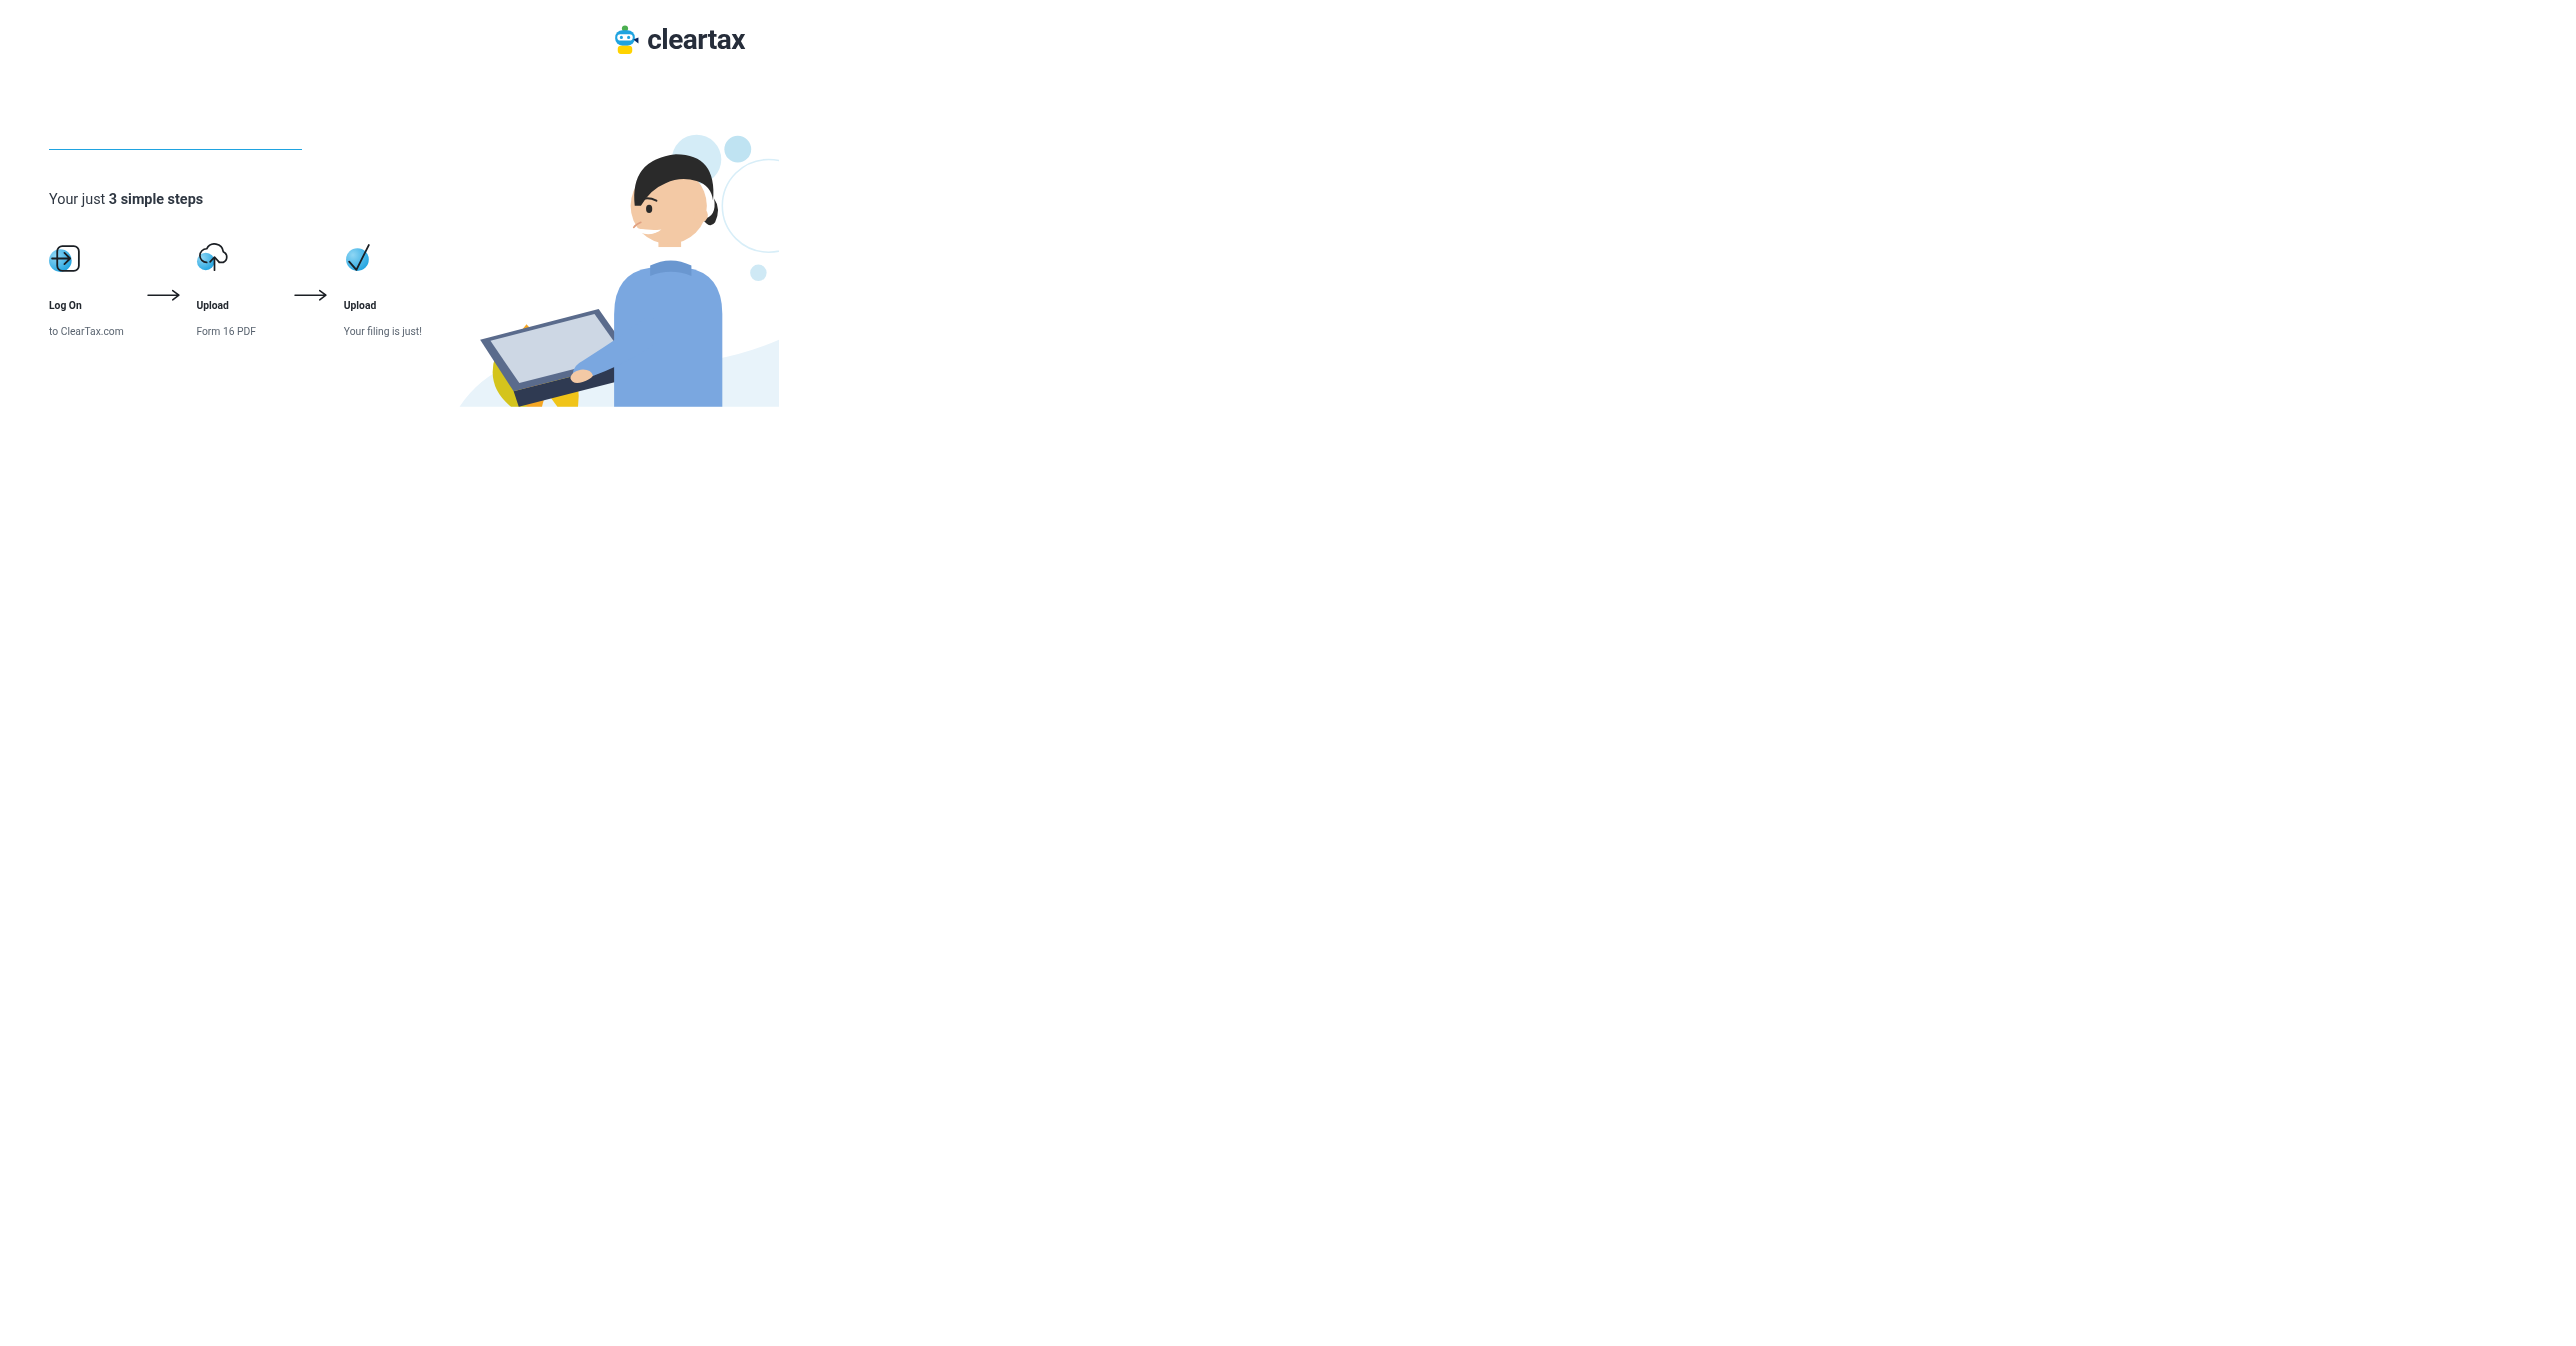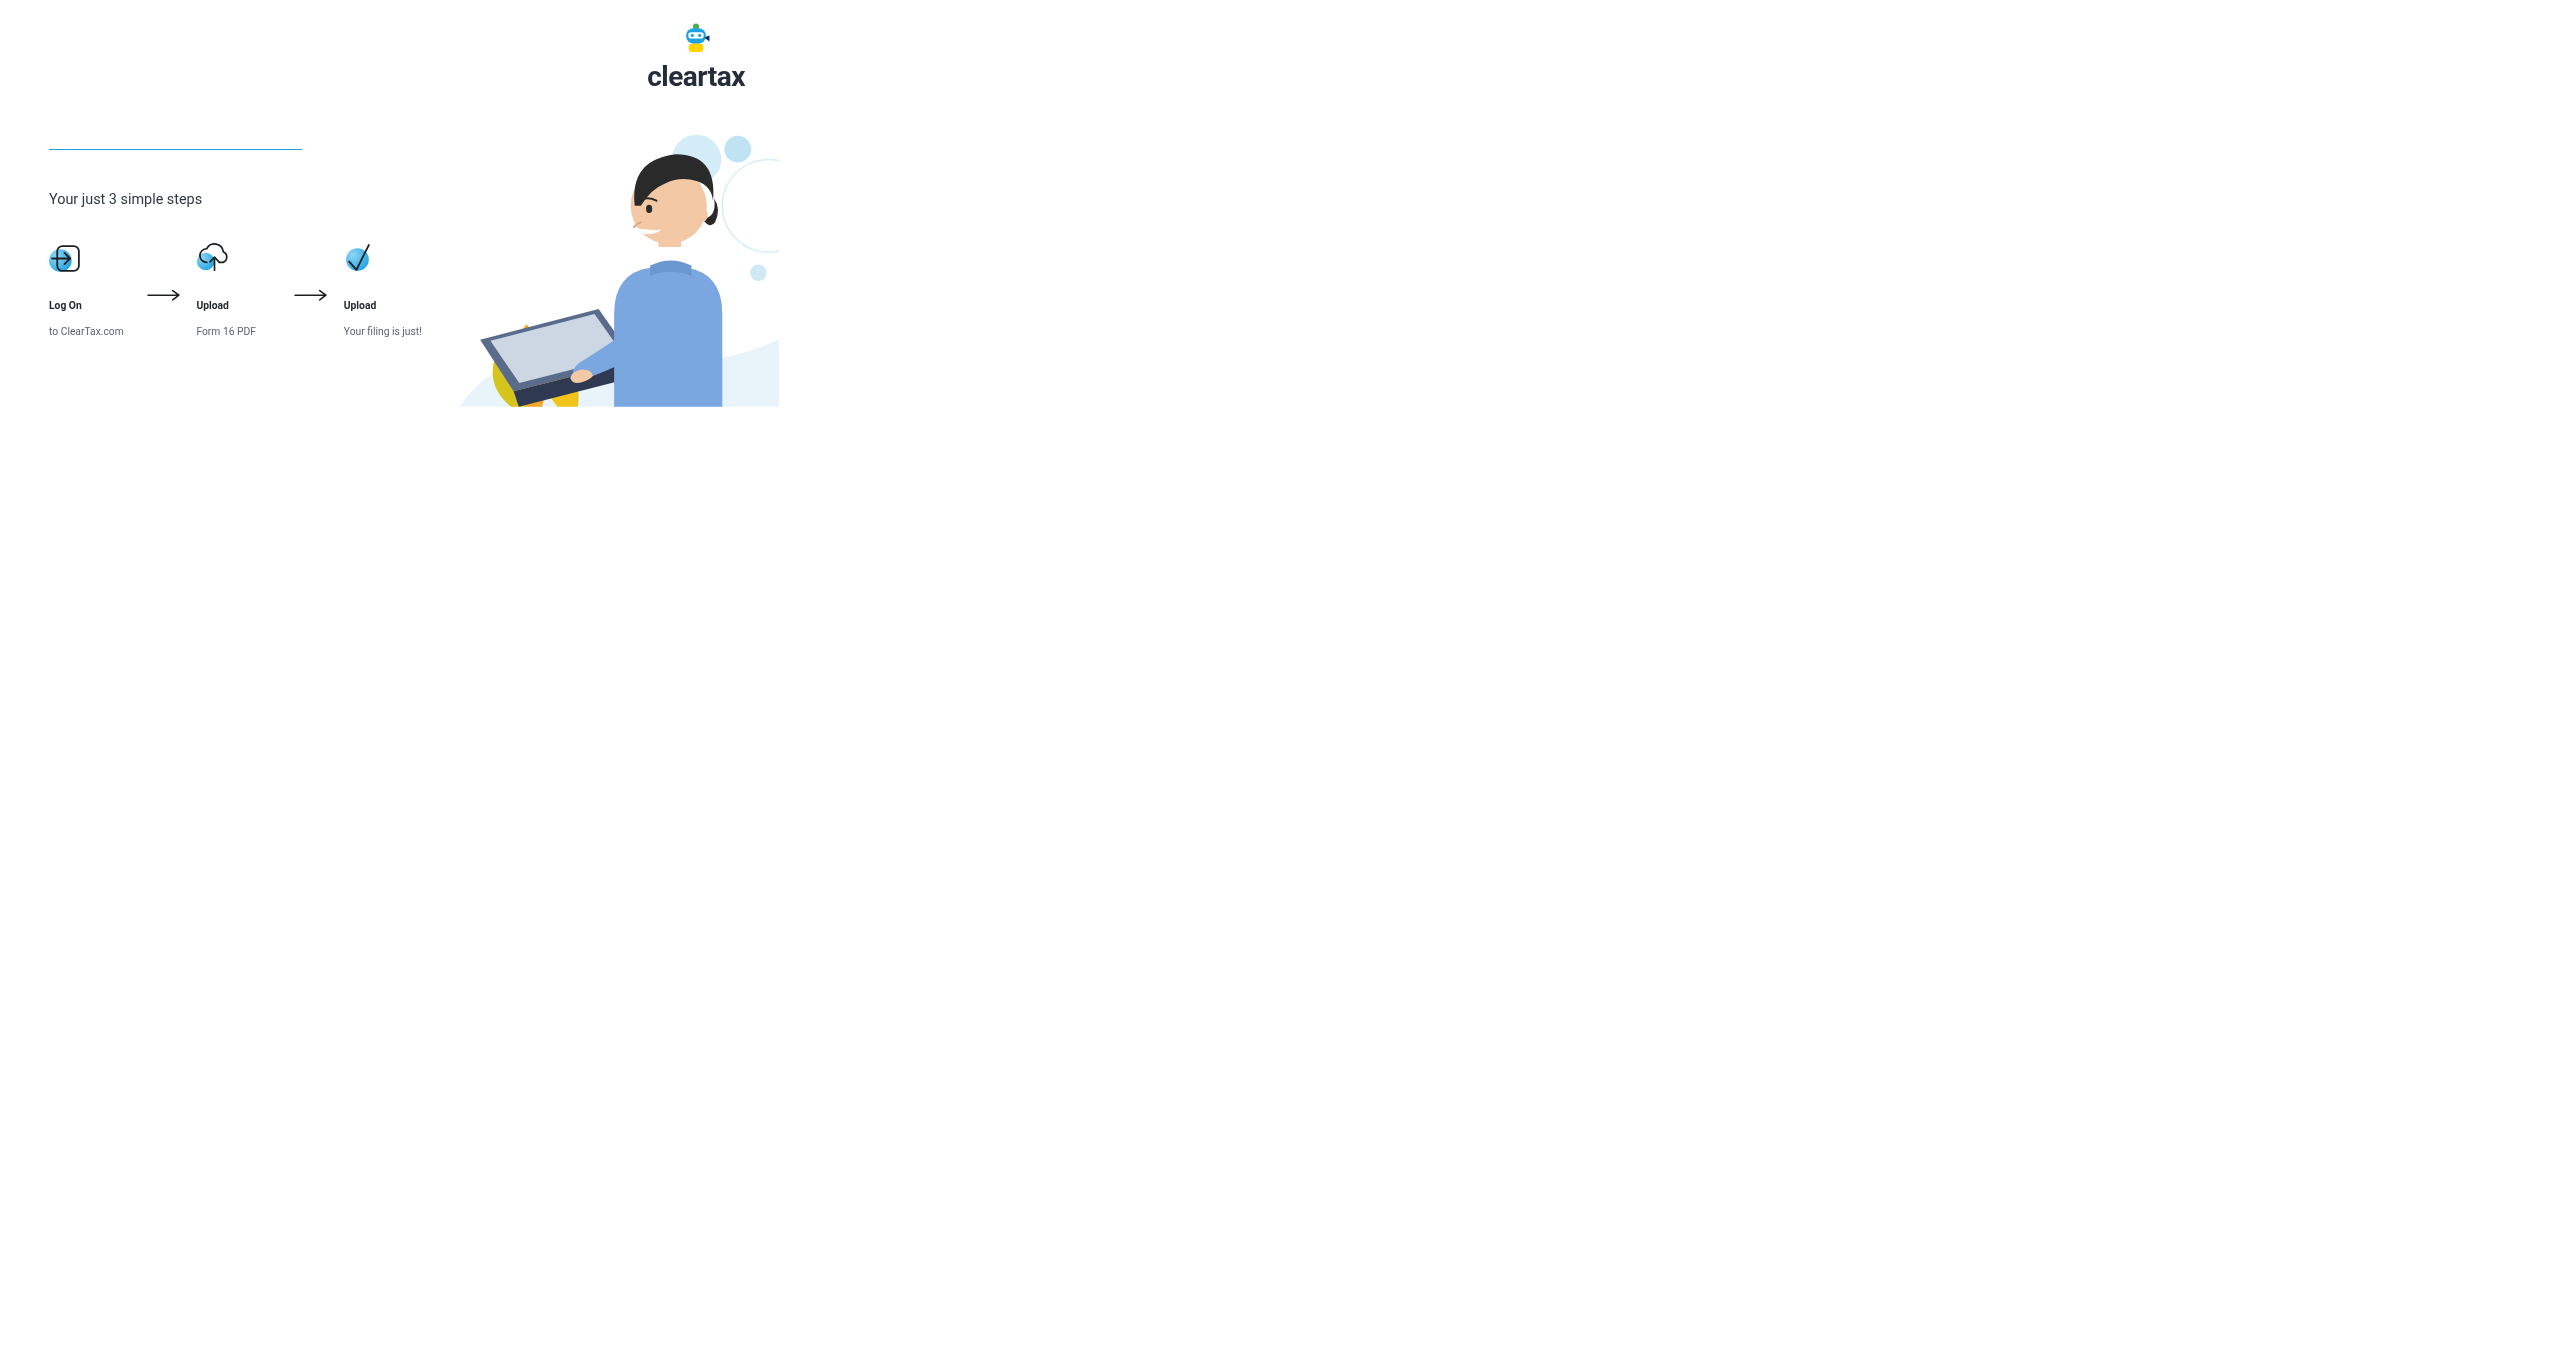--- a/index.html
+++ b/index.html
@@ -18,21 +18,20 @@
   }
 
   
   .logo {
     position: absolute;
     top: 23px;
     right: 34px;
     display: flex;
     align-items: center;
     gap: 7.2px;
-    flex-direction: column;
   }
   .logo-mark { width: 30px; height: 30px; position: relative; }
   .logo-text {
     font-size: 28px;
     font-weight: 700;
     letter-spacing: -0.5px;
     color: #262d3a;
   }
 
   
@@ -58,21 +57,21 @@
   }
 
   .sub {
     position: absolute;
     left: 49px;
     top: 191px;
     font-size: 14.4px;
     font-weight: 400;
     color: #2f3742;
   }
-  .sub b { font-weight: 400; }
+  .sub b { font-weight: 700; }
 
   
   .steps {
     position: absolute;
     left: 49px;
     top: 242px;
     display: flex;
     align-items: center;
     gap: 0;
   }

